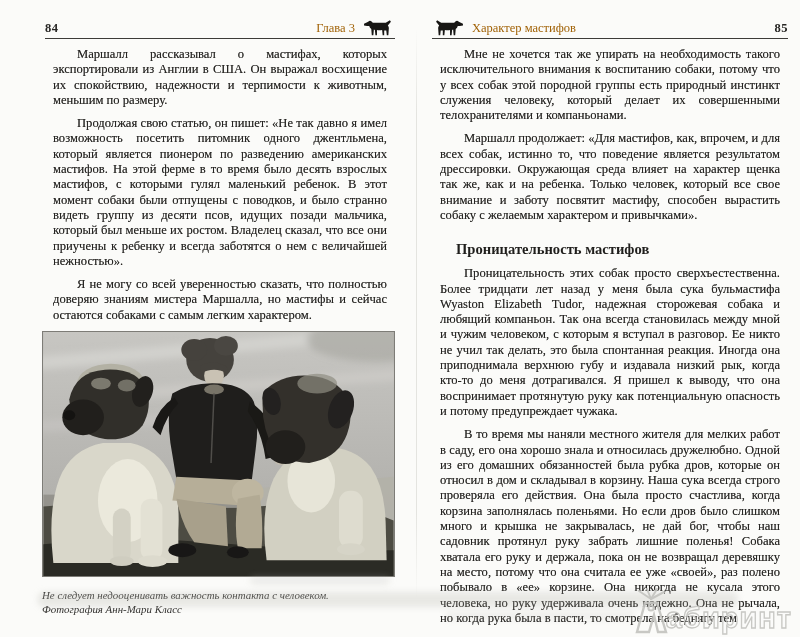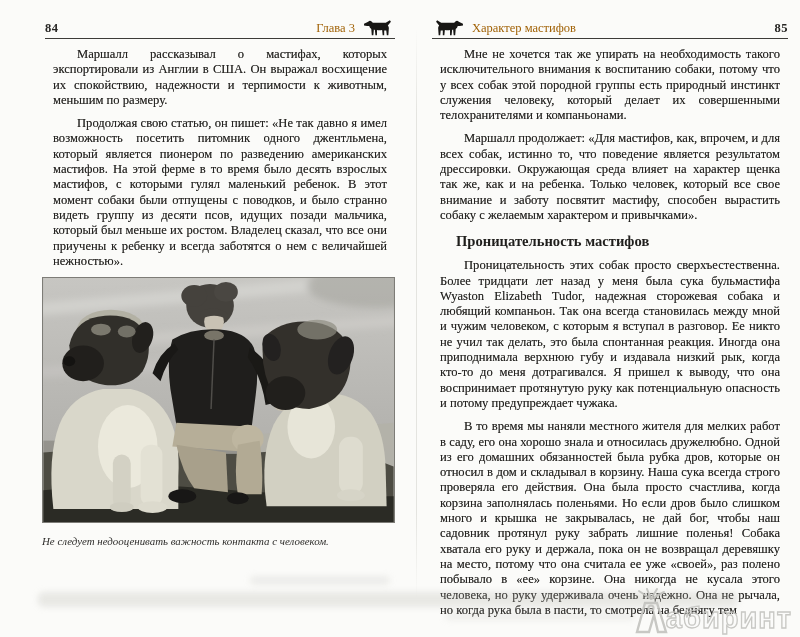--- a/index.html
+++ b/index.html
@@ -32,21 +32,21 @@
   .body-text{
     margin:8px;
     font-size:12.6px;line-height:15.3px;
     text-align:justify;text-indent:24px;
     hyphens:auto;-webkit-hyphens:auto;
     text-shadow:0 0 .4px rgba(40,38,35,.55);
   }
   .page-body{margin-top:6px;}
 
   .section-heading{
-    margin:9px 0 3px 0;
+    margin:17px 0 3px 0;
     font-size:14.6px;line-height:18px;
     font-weight:bold;text-indent:24px;
     color:#1f1e1c;
   }
 
   
   .photo-figure{margin:7px 0 0 -3px;width:353px;}
   .photo-svg{display:block;width:353px;height:246px;border:1px solid #7d7c77;box-sizing:border-box;background:#bcbbb7;}
   .photo-caption{
     margin-top:12px;
@@ -90,20 +90,21 @@
       <span class="flex-sp"></span>
       <span class="running-title">Глава 3</span>
       <svg class="dog-icon" viewBox="0 0 58 34">
         <path fill="#171614" d="M2 9 L10 5 Q13 2 16 4 L19 7 L44 7 L52 2 L54 5 L48 12 Q50 14 50 17 L49 31 L46 31 L45 22 L41 22 L41 31 L38 31 L37 21 Q31 22 27 21 L27 31 L24 31 L23 21 L21 20 L20 31 L17 31 L16 19 Q13 17 12 13 L8 13 L2 12 Z"></path>
       </svg>
     </div>
 
     <div class="page-body">
       <p class="body-text">Маршалл рассказывал о мастифах, которых экспортировали из Англии в США. Он выражал восхищение их спокойствию, надежности и терпимости к животным, меньшим по размеру.</p>
       <p class="body-text">Продолжая свою статью, он пишет: «Не так давно я имел возможность посетить питомник одного джентльмена, который является пионером по разведению американских мастифов. На этой ферме в то время было десять взрослых мастифов, с которыми гулял маленький ребенок. В этот момент собаки были отпущены с поводков, и было странно видеть группу из десяти псов, идущих позади мальчика, который был меньше их ростом. Владелец сказал, что все они приучены к ребенку и всегда заботятся о нем с величайшей нежностью».</p>
+      <p class="body-text">Я не могу со всей уверенностью сказать, что полностью доверяю знаниям мистера Маршалла, но мастифы и сейчас остаются собаками с самым легким характером.</p>
 
       <figure class="photo-figure">
 
         <svg class="photo-svg" viewBox="0 0 353 246">
           <defs>
             <linearGradient id="sky" x1="0" y1="0" x2="0" y2="1">
               <stop offset="0" stop-color="#c7c6c2"></stop>
               <stop offset=".55" stop-color="#b6b5b1"></stop>
               <stop offset="1" stop-color="#a9a8a4"></stop>
             </linearGradient>
@@ -162,20 +163,21 @@
           <path d="M222 60 Q240 42 268 44 Q296 46 306 66 Q314 86 304 108 Q294 128 268 132 Q240 132 228 110 Q218 86 222 60 Z" fill="#33302b"></path>
           <ellipse cx="276" cy="52" rx="20" ry="10" fill="#8f8d81" opacity=".7"></ellipse>
           <ellipse cx="244" cy="116" rx="20" ry="17" fill="#211f1c"></ellipse>
           <ellipse cx="300" cy="78" rx="12" ry="20" fill="#232120" transform="rotate(20 300 78)"></ellipse>
           <ellipse cx="230" cy="70" rx="9" ry="14" fill="#232120" transform="rotate(-15 230 70)"></ellipse>
           <rect x="298" y="160" width="24" height="58" rx="11" fill="#dedccf"></rect>
           <ellipse cx="310" cy="219" rx="14" ry="6" fill="#d6d4c7"></ellipse>
         </svg>
         <figcaption class="photo-caption">
           <span>Не следует недооценивать важность контакта с человеком.</span>
+          <span>Фотография Анн-Мари Класс</span>
         </figcaption>
       </figure>
     </div>
   </div>
 
   <div class="page page-right">
     <div class="page-header">
       <svg class="dog-icon mirrored" viewBox="0 0 58 34" style="margin:0 8px -1px 2px;">
         <path fill="#171614" d="M2 9 L10 5 Q13 2 16 4 L19 7 L44 7 L52 2 L54 5 L48 12 Q50 14 50 17 L49 31 L46 31 L45 22 L41 22 L41 31 L38 31 L37 21 Q31 22 27 21 L27 31 L24 31 L23 21 L21 20 L20 31 L17 31 L16 19 Q13 17 12 13 L8 13 L2 12 Z"></path>
       </svg>

